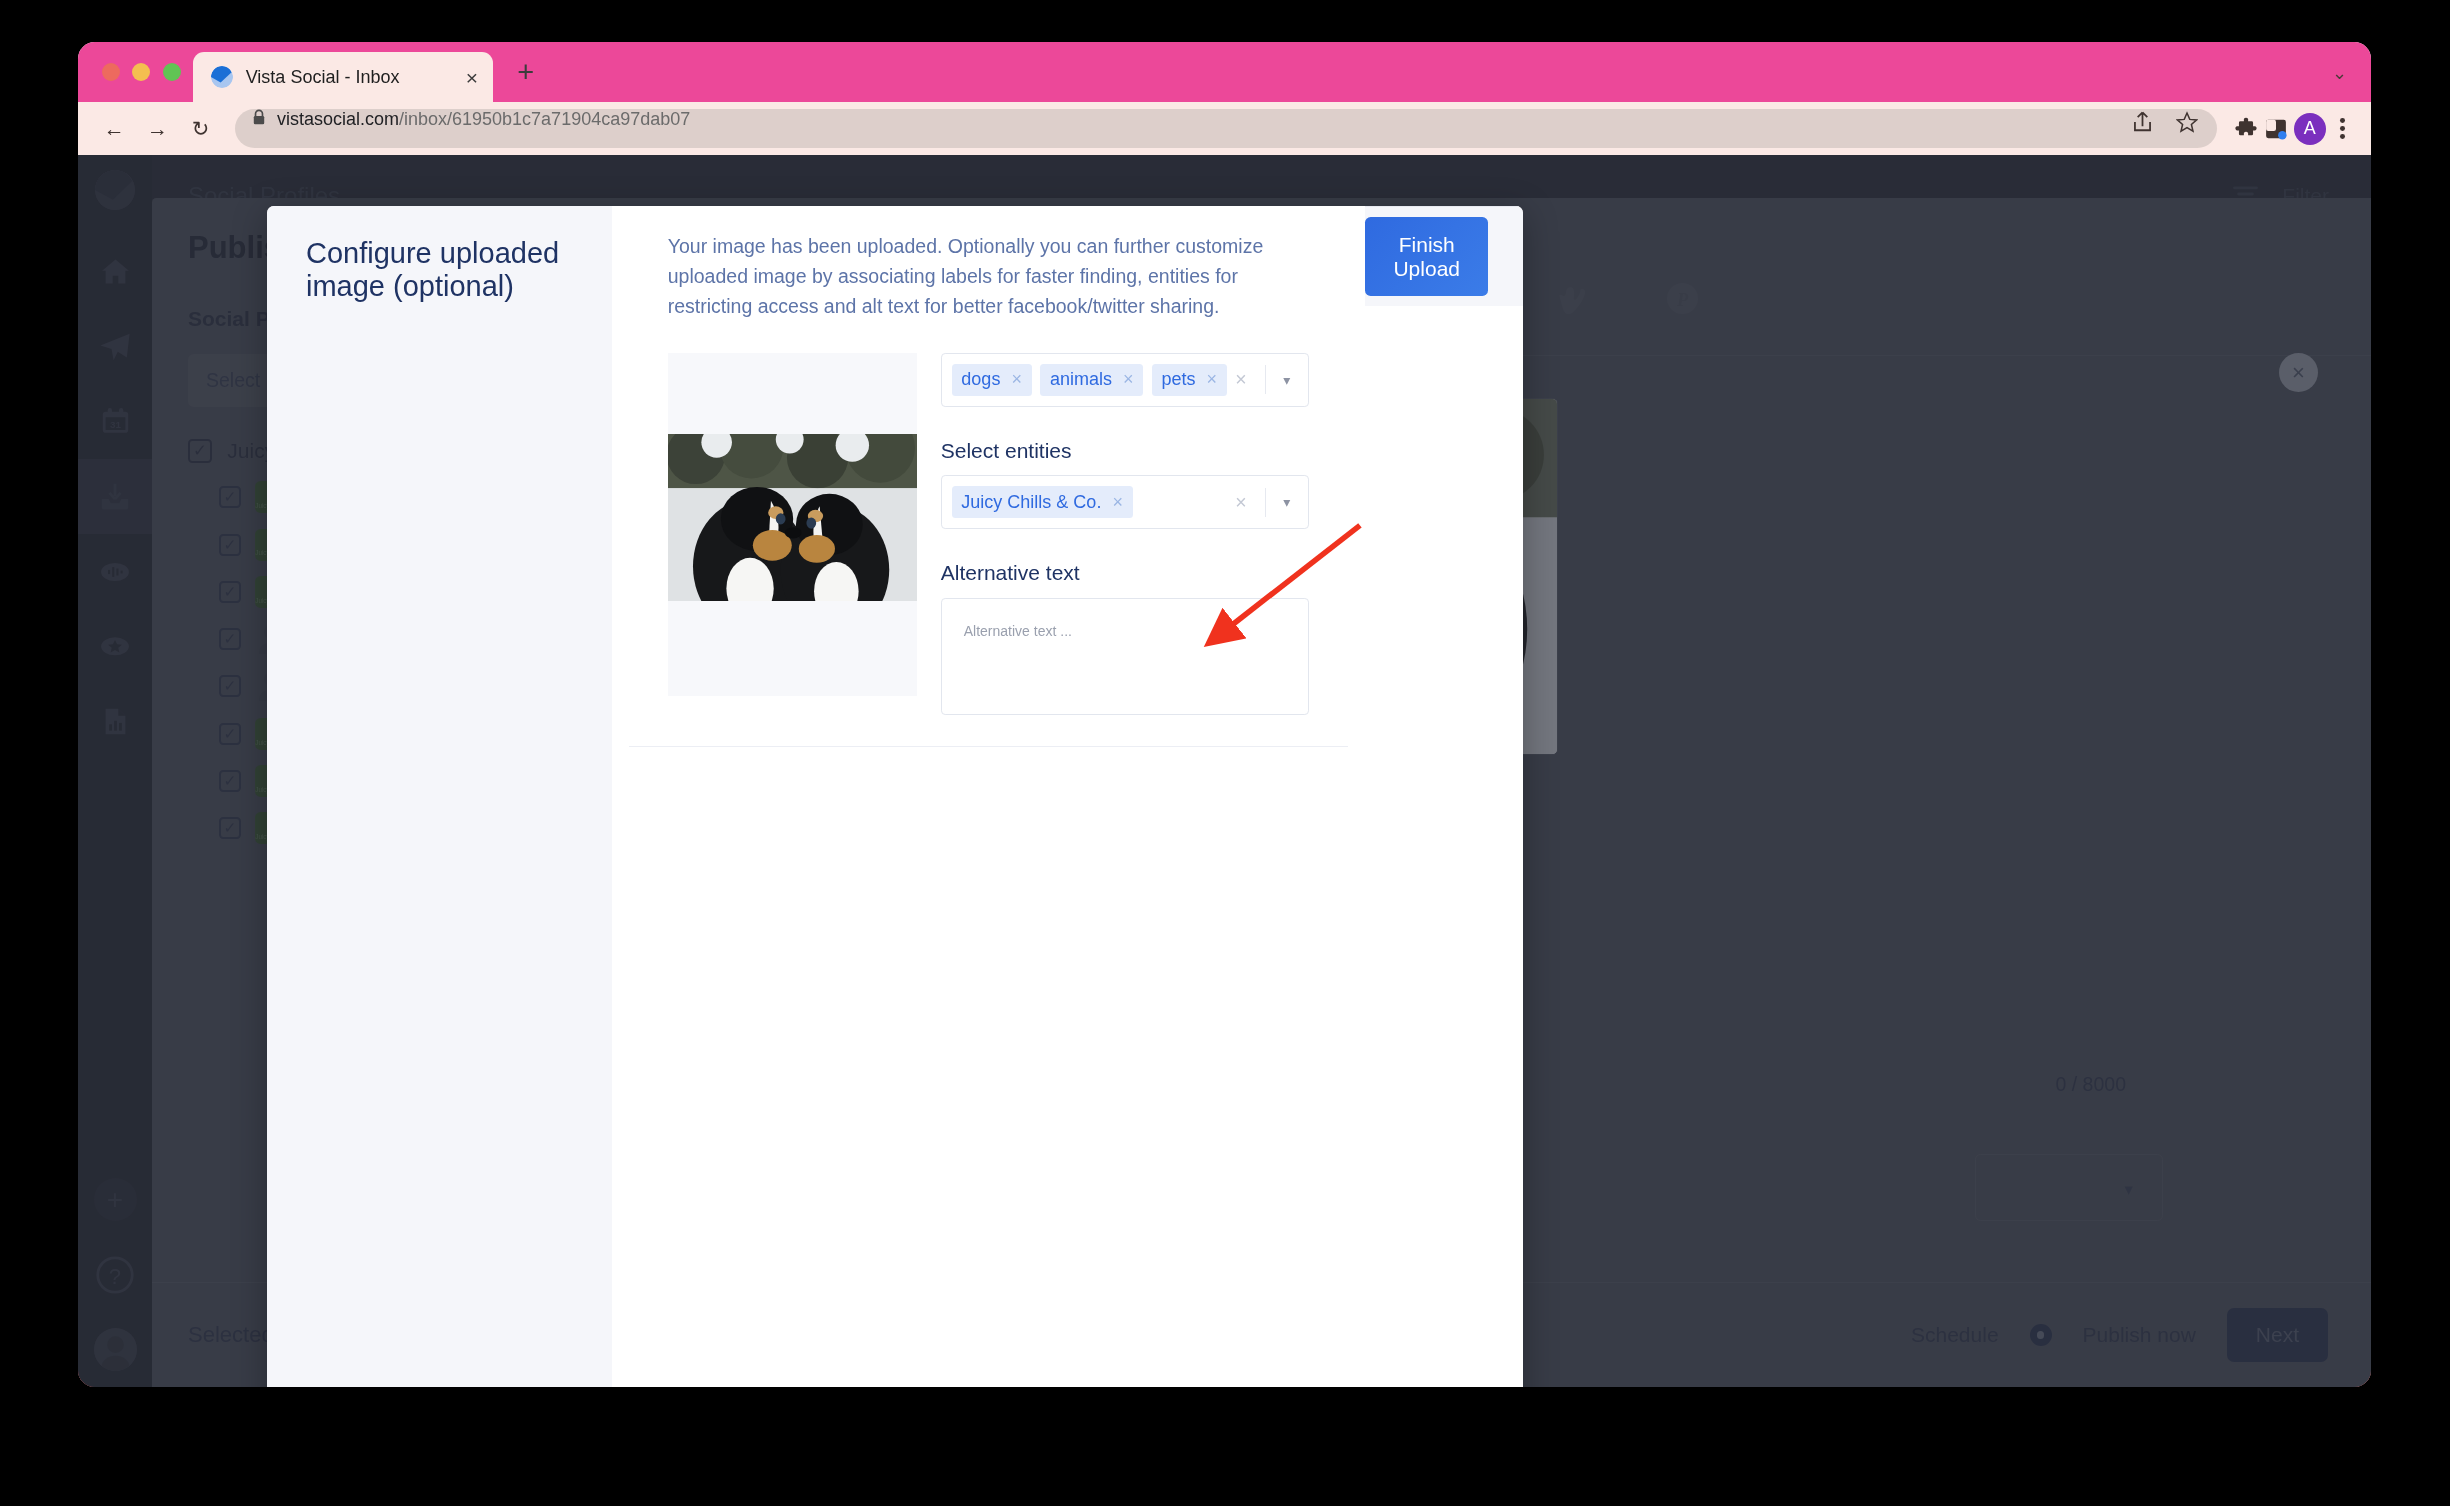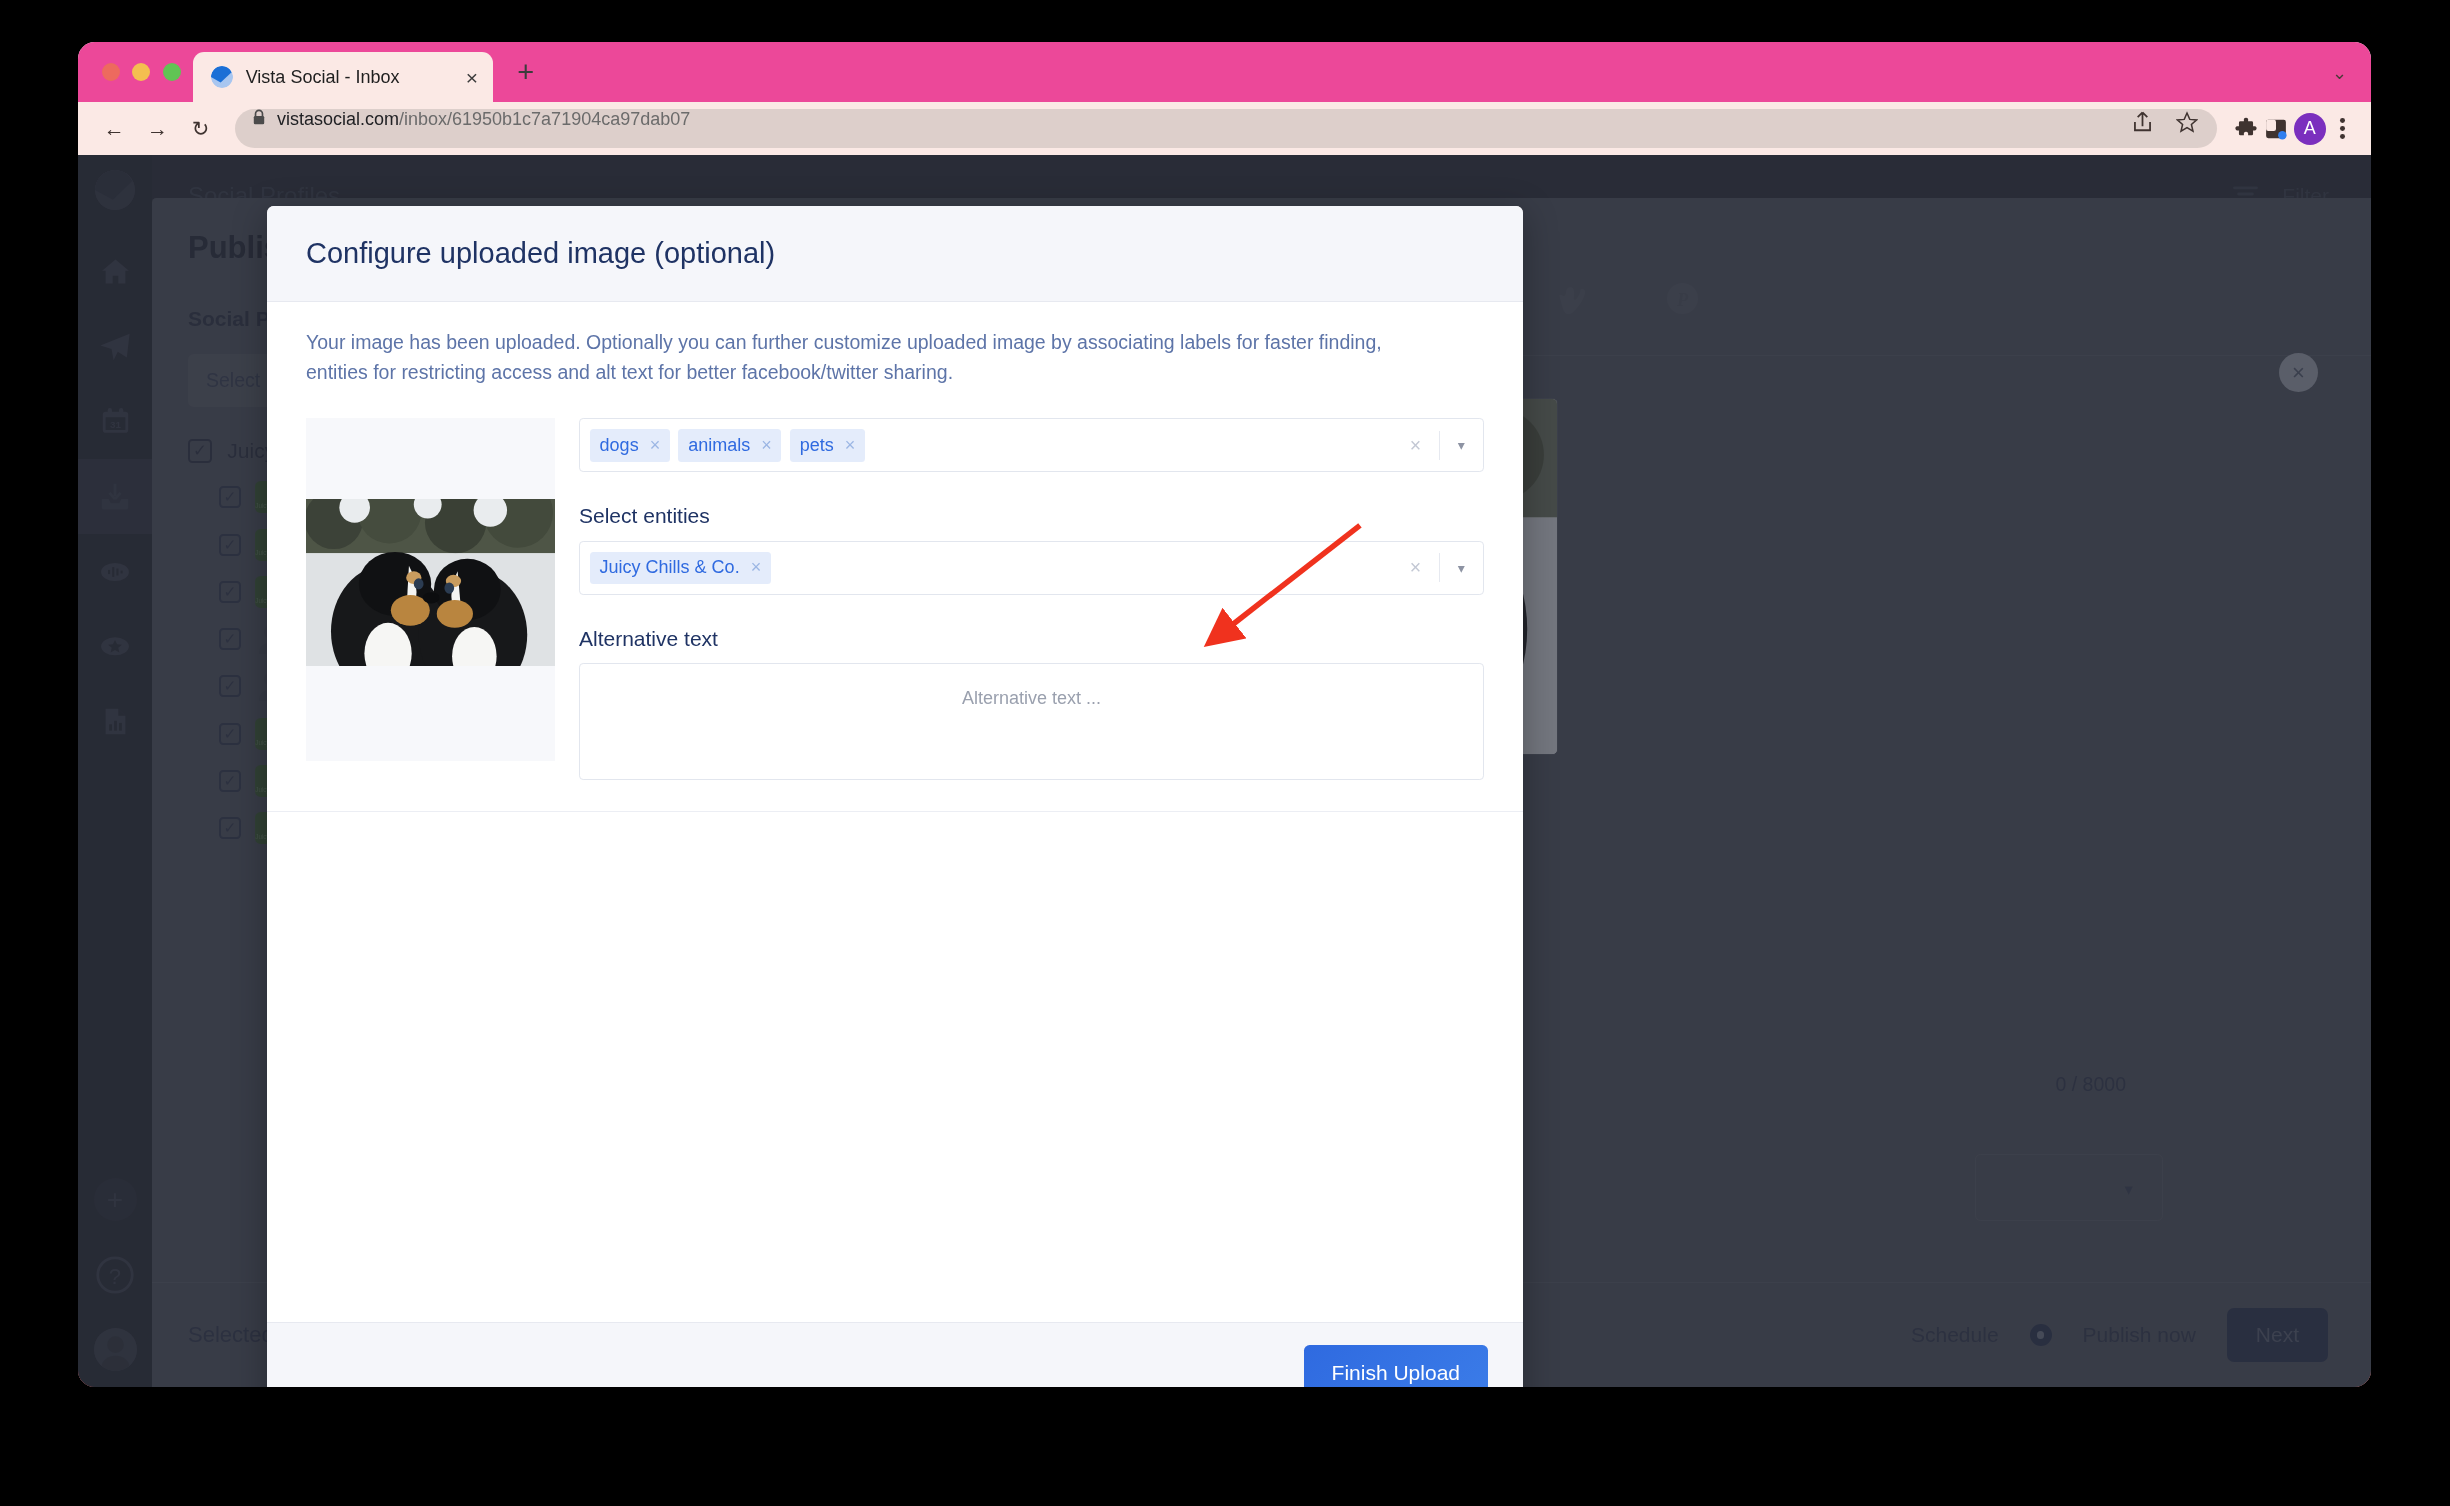--- a/index.html
+++ b/index.html
@@ -256,21 +256,21 @@
   
   #modal {
     position: absolute;
     left: 189px; top: 51px;
     width: 1256px; height: 1216px;
     background: #ffffff;
     border-radius: 7px;
     overflow: hidden;
     z-index: 30;
     box-shadow: 0 7px 35px rgba(0,0,0,.3);
-    display: flex; flex-direction: column;
+    display: flex; flex-direction: row; gap: 17px;
   }
   #modal-header {
     background: #f5f6fa;
     border-bottom: 0.7px solid #e7e9f0;
     padding: 31px 39px;
   }
   #modal-title { font-size: 29px; color: #1f3364; font-weight: 500; }
   #modal-body { flex: 1; background: #fff; }
   #modal-intro {
     font-size: 19.5px; line-height: 1.55; color: #5d74a8;
@@ -299,21 +299,21 @@
     padding: 5.6px 9.8px; font-size: 18px; color: #2f6ae0;
   }
   .chip .chip-x { color: #9bb6e4; font-size: 18px; cursor: pointer; }
   .ms-right { margin-left: auto; display: flex; align-items: center; gap: 18px; padding-right: 8.4px; }
   .ms-clear { color: #c3c8d4; font-size: 19.5px; cursor: pointer; }
   .ms-caret { color: #8d93a3; font-size: 14px; cursor: pointer; }
   .ms-sep { width: 0.7px; height: 29px; background: #e6e9f0; }
   #alt-textarea {
     border: 0.7px solid #e2e6ee; border-radius: 4.2px;
     height: 117px; padding: 24px 22px;
-    font-size: 18px; color: #9aa0ae; background: #fff; text-align: center;
+    font-size: 14px; color: #9aa0ae; background: #fff;
   }
   #modal-footer {
     background: #f5f6fa;
     border-top: 0.7px solid #e7e9f0;
     height: 100px;
     display: flex; align-items: center; justify-content: flex-end;
     padding-right: 35px;
   }
   #finish-upload-btn {
     background: linear-gradient(135deg, #2f6ae0 0%, #3b7ce8 100%);

